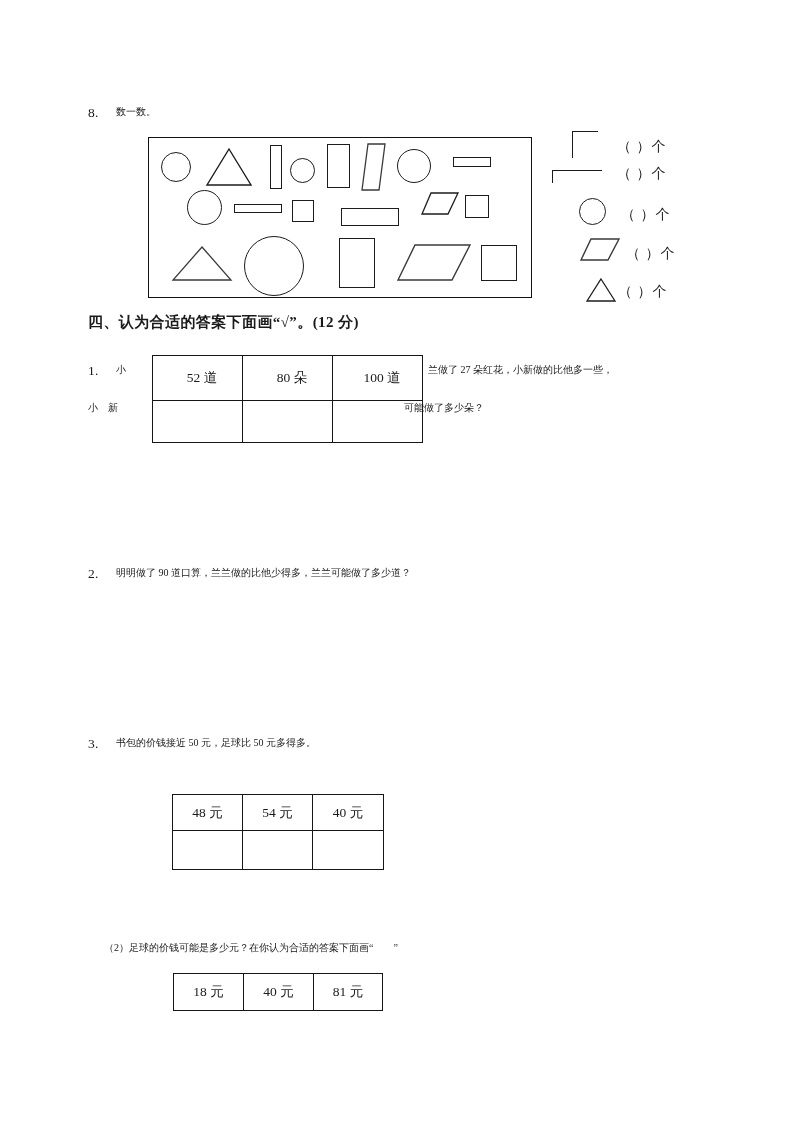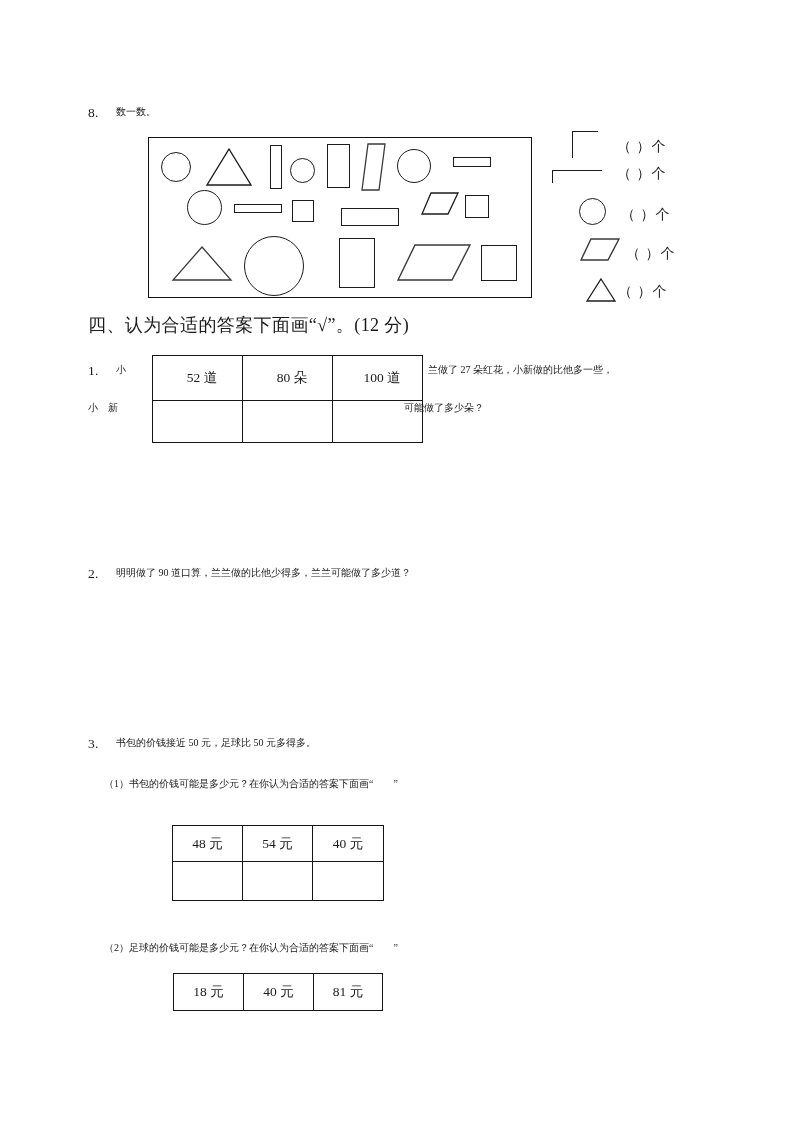--- a/index.html
+++ b/index.html
@@ -27,22 +27,22 @@
   .q-num {
     font-size: 13.5px;
     letter-spacing: 0.2px;
   }
   .q-text {
     font-size: 10px;
     line-height: 1.6;
     white-space: nowrap;
   }
   .sec-head {
-    font-size: 18px;
-    font-weight: normal;
+    font-size: 15px;
+    font-weight: bold;
     letter-spacing: 0.4px;
     white-space: nowrap;
   }
 
   
   #shapes-box {
     left: 148px;
     top: 137px;
     width: 384px;
     height: 161px;
@@ -190,23 +190,22 @@
 
   <div class="abs q-text" style="left:428px; top:362px;">兰做了 27 朵红花，小新做的比他多一些，</div>
   <div class="abs q-text" style="left:404px; top:400px;">可能做了多少朵？</div>
 
   <div class="abs q-num" style="left:88px; top:566px;">2.</div>
   <div class="abs q-text" style="left:116px; top:565px;">明明做了 90 道口算，兰兰做的比他少得多，兰兰可能做了多少道？</div>
 
   <div class="abs q-num" style="left:88px; top:736px;">3.</div>
   <div class="abs q-text" style="left:116px; top:735px;">书包的价钱接近 50 元，足球比 50 元多得多。</div>
 
-  <div class="abs q-text" style="left:104px; top:776px;">（1）书包的价钱可能是多少元？在你认为合适的答案下面画“　　”</div>
-
-  <table class="opt" style="left:172px; top:825px; width:208px;">
+
+  <table class="opt" style="left:172px; top:794px; width:208px;">
     <tbody>
         <tr>
       <td style="width:69px; height:35px;">48 元</td>
       <td style="width:69px; height:35px;text-align:center;">54 元</td>
       <td style="width:70px; height:35px;">40 元</td>
     </tr>
     <tr>
       <td style="height:38px;"></td>
       <td style="height:38px;"></td>
       <td style="height:38px;"></td>

